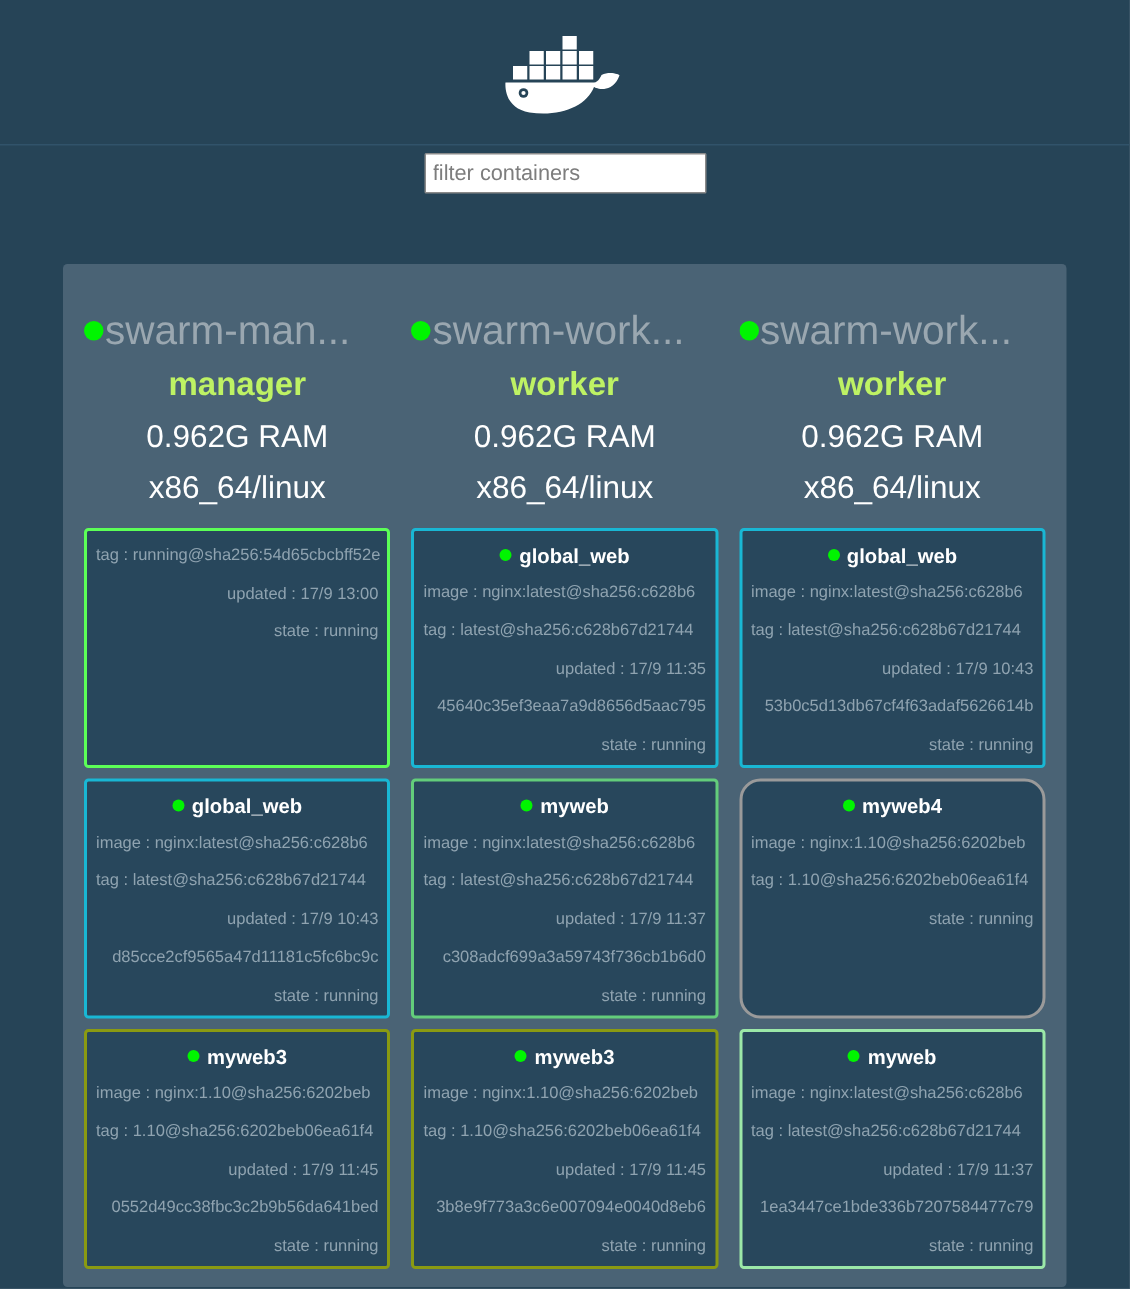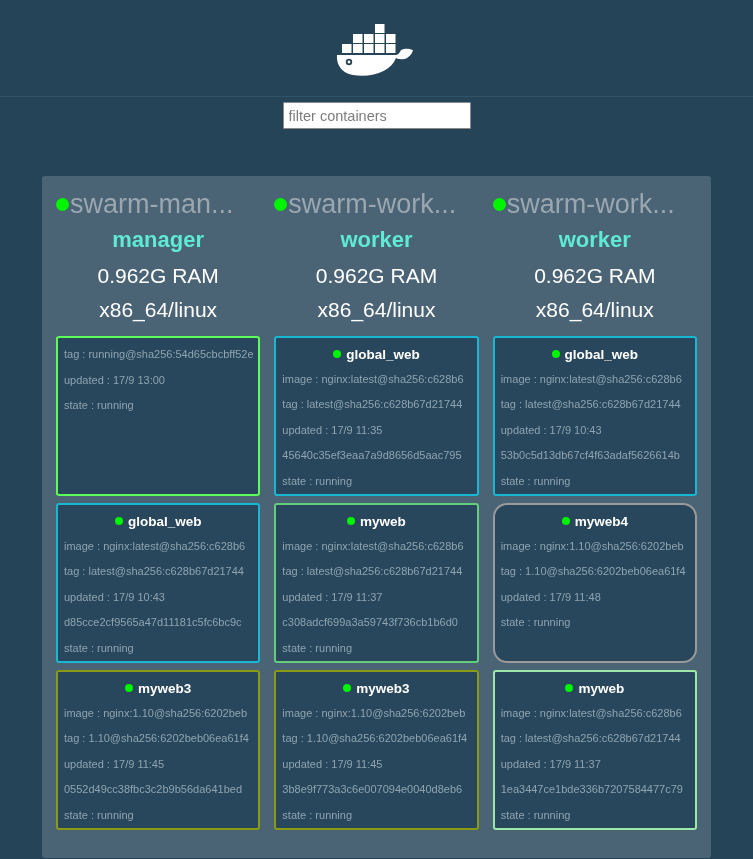--- a/index.html
+++ b/index.html
@@ -45,21 +45,21 @@
     padding: 12px 5px;
     outline: none;
   }
   .filter-input::placeholder { color: #7d7d7d; opacity: 1; }
 
   
   .nodes-panel {
     margin: 7px 42px 0 42px;
     background: #4a6375;
     border-radius: 3px;
-    padding: 10px 14px 14px 14px;
+    padding: 26px 14px 14px 14px;
     display: flex;
     gap: 14px;
     height: 682px;
     overflow: hidden;
   }
   .node {
     flex: 1 1 0;
     min-width: 0;
     display: flex;
     flex-direction: column;
@@ -83,21 +83,21 @@
     margin-right: 1px;
   }
   .node-name {
     overflow: hidden;
     text-overflow: ellipsis;
     white-space: nowrap;
   }
   .node-role {
     font-size: 22px;
     font-weight: bold;
-    color: #5eead4;
+    color: #bef264;
     line-height: 1.65;
   }
   .node-meta {
     font-size: 21px;
     color: #ffffff;
     line-height: 1.65;
   }
 
   .containers { margin-top: 6px; display: flex; flex-direction: column; gap: 7px; }
 
@@ -129,21 +129,21 @@
   }
   .c-line {
     font-size: 11px;
     color: #8fa3b0;
     white-space: nowrap;
     overflow: hidden;
     line-height: 1.5;
     padding: 0 6px;
     margin-bottom: 9px;
   }
-  .c-line.center { text-align: left; }
+  .c-line.center { text-align: right; }
   .c-line.left { text-align: left; }
   .c-line.last { margin-bottom: 0; }
 </style>
 </head>
 <body>
 
 <div class="header">
   <span class="logo-wrap">
     <svg viewBox="0 0 96 68" width="96" height="68" aria-hidden="true">
       <g fill="#ffffff">
@@ -258,21 +258,20 @@
           <div class="c-line left">image : nginx:latest@sha256:c628b6</div>
           <div class="c-line left">tag : latest@sha256:c628b67d21744</div>
           <div class="c-line center">updated : 17/9 10:43</div>
           <div class="c-line center">53b0c5d13db67cf4f63adaf5626614b</div>
           <div class="c-line center last">state : running</div>
         </div>
         <div class="container-card" style="border-color: rgb(154, 154, 154); border-radius: 14px;">
           <div class="c-name"><span class="status-dot"></span><span>myweb4</span></div>
           <div class="c-line left">image : nginx:1.10@sha256:6202beb</div>
           <div class="c-line left">tag : 1.10@sha256:6202beb06ea61f4</div>
-          <div class="c-line center">updated : 17/9 11:48</div>
           <div class="c-line center last">state : running</div>
         </div>
         <div class="container-card" style="border-color: rgb(155, 232, 168);">
           <div class="c-name"><span class="status-dot"></span><span>myweb</span></div>
           <div class="c-line left">image : nginx:latest@sha256:c628b6</div>
           <div class="c-line left">tag : latest@sha256:c628b67d21744</div>
           <div class="c-line center">updated : 17/9 11:37</div>
           <div class="c-line center">1ea3447ce1bde336b7207584477c79</div>
           <div class="c-line center last">state : running</div>
         </div>

